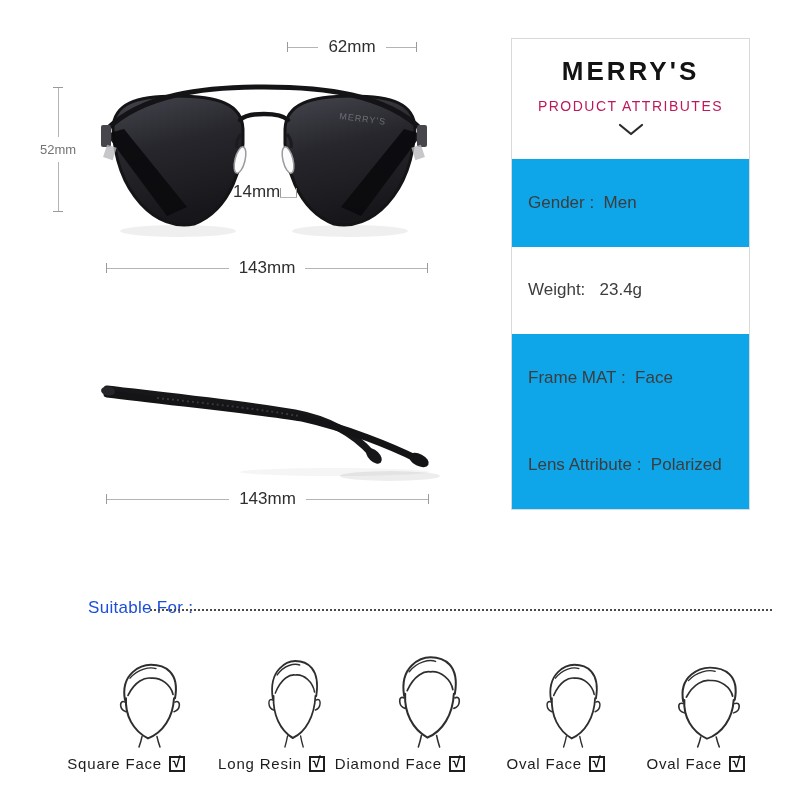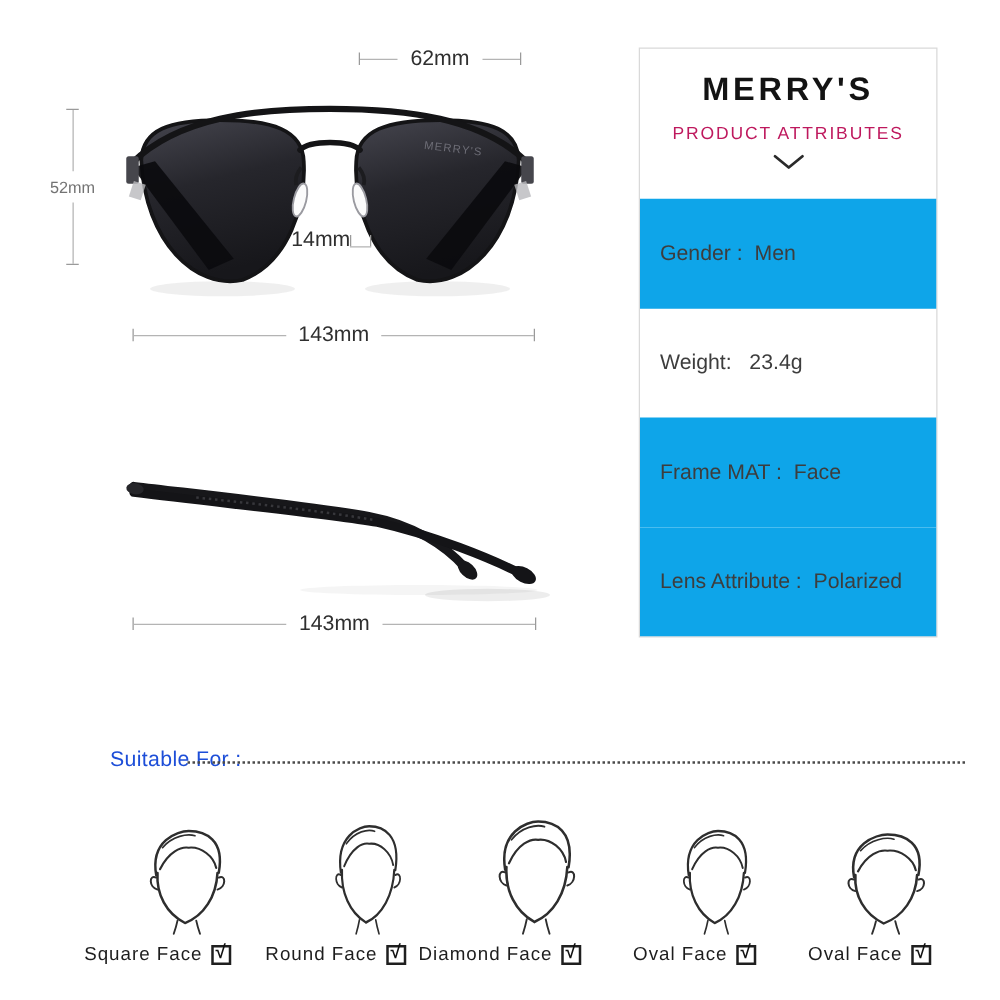--- a/index.html
+++ b/index.html
@@ -192,21 +192,21 @@
       </div>
     </div>
 
     <div class="face-group">
       <div class="face-head">
         <svg width="61" height="92" viewBox="0 0 70 92" preserveAspectRatio="none">
             <use href="#head-shape"></use>
           </svg>
       </div>
       <div class="face-caption">
-        <span>Round Face</span>
+        <span>Long Resin</span>
         <span class="checkbox">
             <span>√</span>
           </span>
       </div>
     </div>
 
     <div class="face-group">
       <div class="face-head">
         <svg width="71" height="96" viewBox="0 0 70 92" preserveAspectRatio="none">
             <use href="#head-shape"></use>

